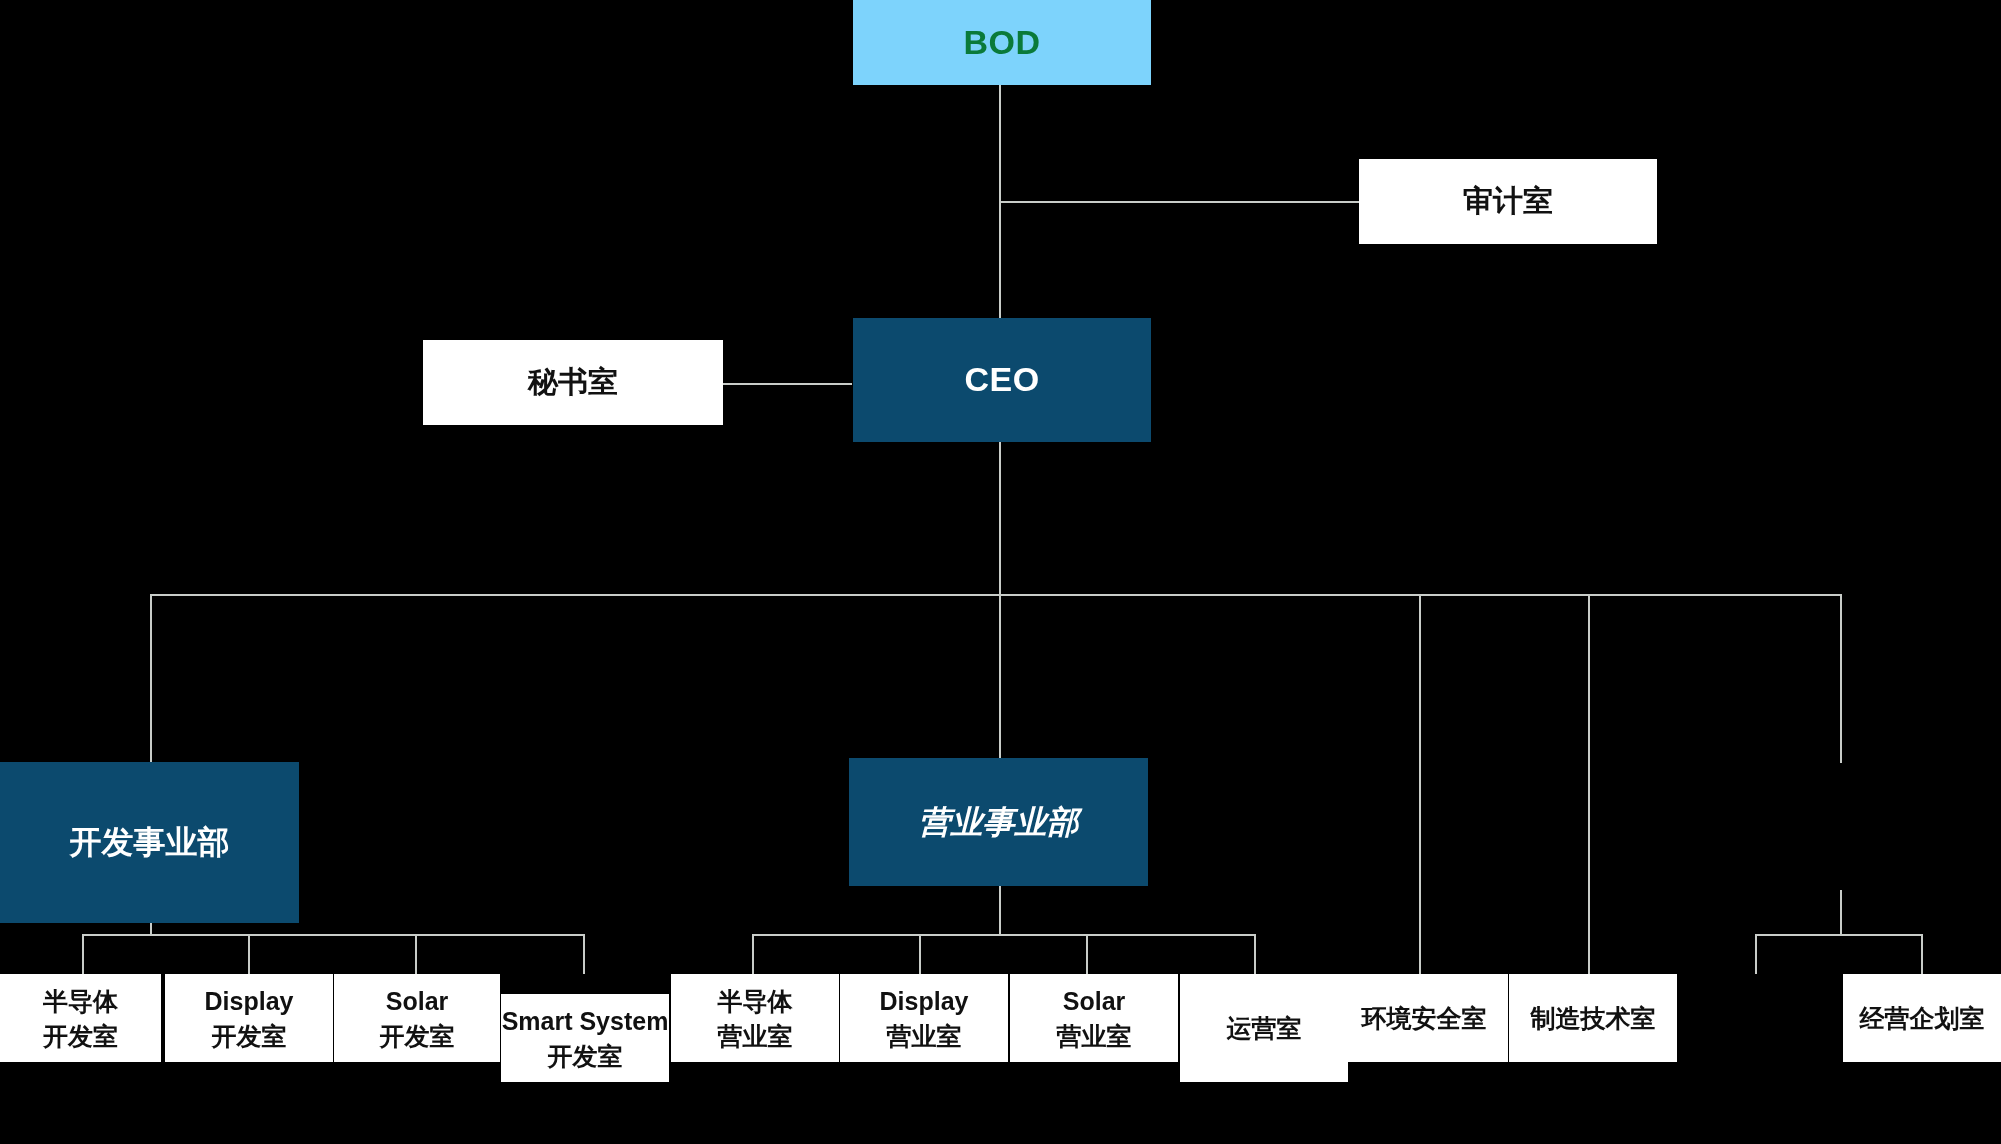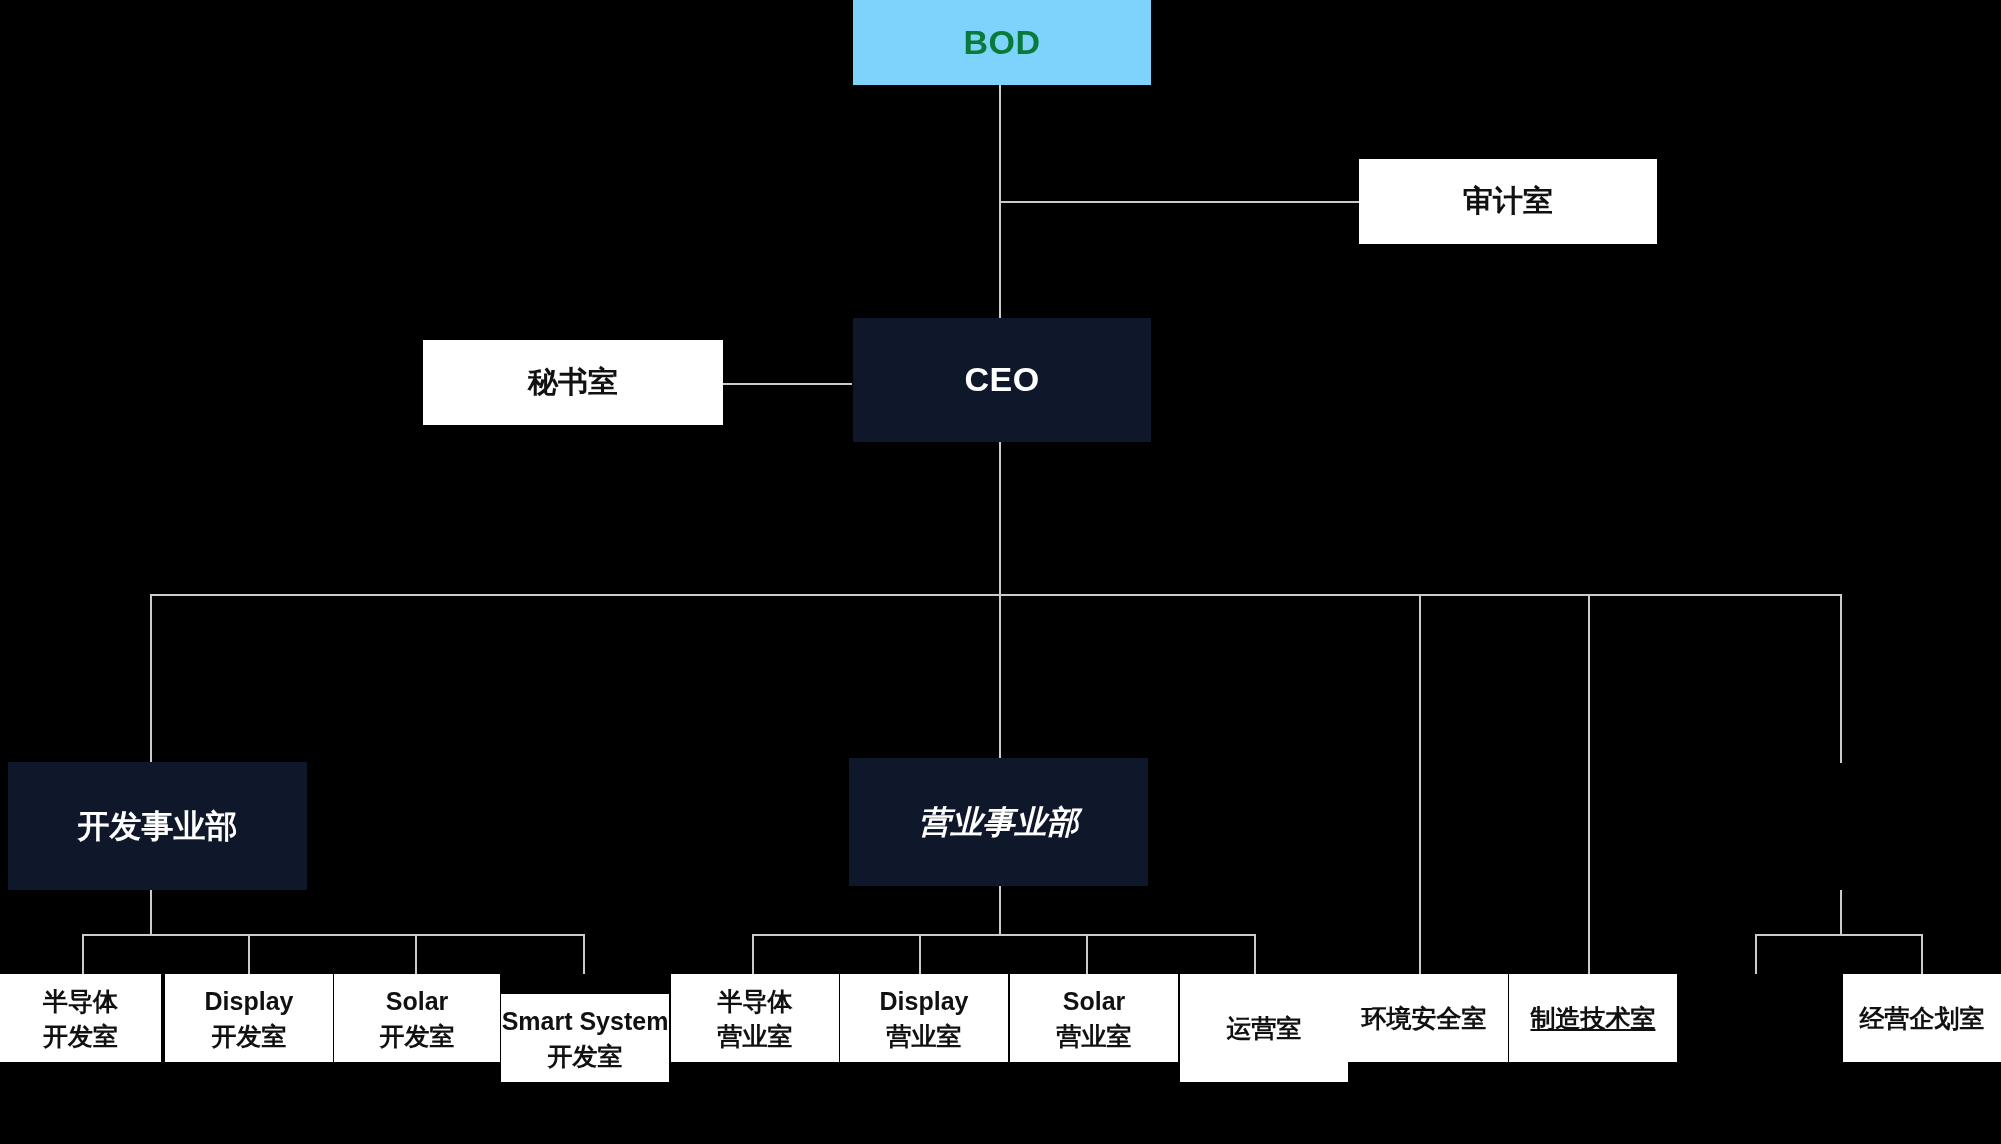--- a/index.html
+++ b/index.html
@@ -11,21 +11,21 @@
   }
   #chart { position:absolute; inset:0; }
 
   .node {
     position:absolute;
     display:flex; align-items:center; justify-content:center;
     text-align:center; line-height:1.28;
     font-weight:700;
   }
   .node-white { background:#ffffff; color:#111111; }
-  .node-green { background:#0f172a; color:#ffffff; }
+  .node-green { background:#0c4a6e; color:#ffffff; }
   .node-bod   { background:#7dd3fc; color:#0a7a3a; }
 
   .t-bod   { font-size:34px; letter-spacing:.5px; }
   .t-ceo   { font-size:34px; letter-spacing:.5px; }
   .t-side  { font-size:30px; }
   .t-div   { font-size:32px; }
   .t-leaf  { font-size:25px; font-weight:700; }
   .leaf-lines { display:flex; flex-direction:column; gap:3px; }
 
   .ln { position:absolute; background:#c9cdc9; }
@@ -82,21 +82,21 @@
   </div>
 
   <div class="node node-green t-ceo" style="left:853px; top:318px; width:298px; height:124px;">
     <span>CEO</span>
   </div>
 
   <div class="node node-white t-side" style="left:423px; top:340px; width:300px; height:85px;">
     <span>秘书室</span>
   </div>
 
-  <div class="node node-green t-div" style="left:0px; top:762px; width:299px; height:128px;margin-left:8px;">
+  <div class="node node-green t-div" style="left:0px; top:762px; width:299px; height:161px;">
     <span>开发事业部</span>
   </div>
 
   <div class="node node-green t-div" style="left:849px; top:758px; width:299px; height:128px;font-style:italic;">
     <span>营业事业部</span>
   </div>
 
 
   <div class="node node-white t-leaf" style="left:0px;    top:974px; width:161px; height:88px;">
     <div class="leaf-lines">
@@ -152,21 +152,21 @@
       <span>运营室</span>
     </div>
   </div>
 
   <div class="node node-white t-leaf" style="left:1340px; top:974px; width:168px; height:88px;">
     <div class="leaf-lines">
       <span>环境安全室</span>
     </div>
   </div>
 
-  <div class="node node-white t-leaf" style="left:1509px; top:974px; width:168px; height:88px;text-decoration:underline;">
+  <div class="node node-white t-leaf" style="left:1509px; top:974px; width:168px; height:88px;">
     <div class="leaf-lines">
       <span>制造技术室</span>
     </div>
   </div>
 
 
   <div class="node node-white t-leaf" style="left:1843px; top:974px; width:158px; height:88px;">
     <div class="leaf-lines">
       <span>经营企划室</span>
     </div>

